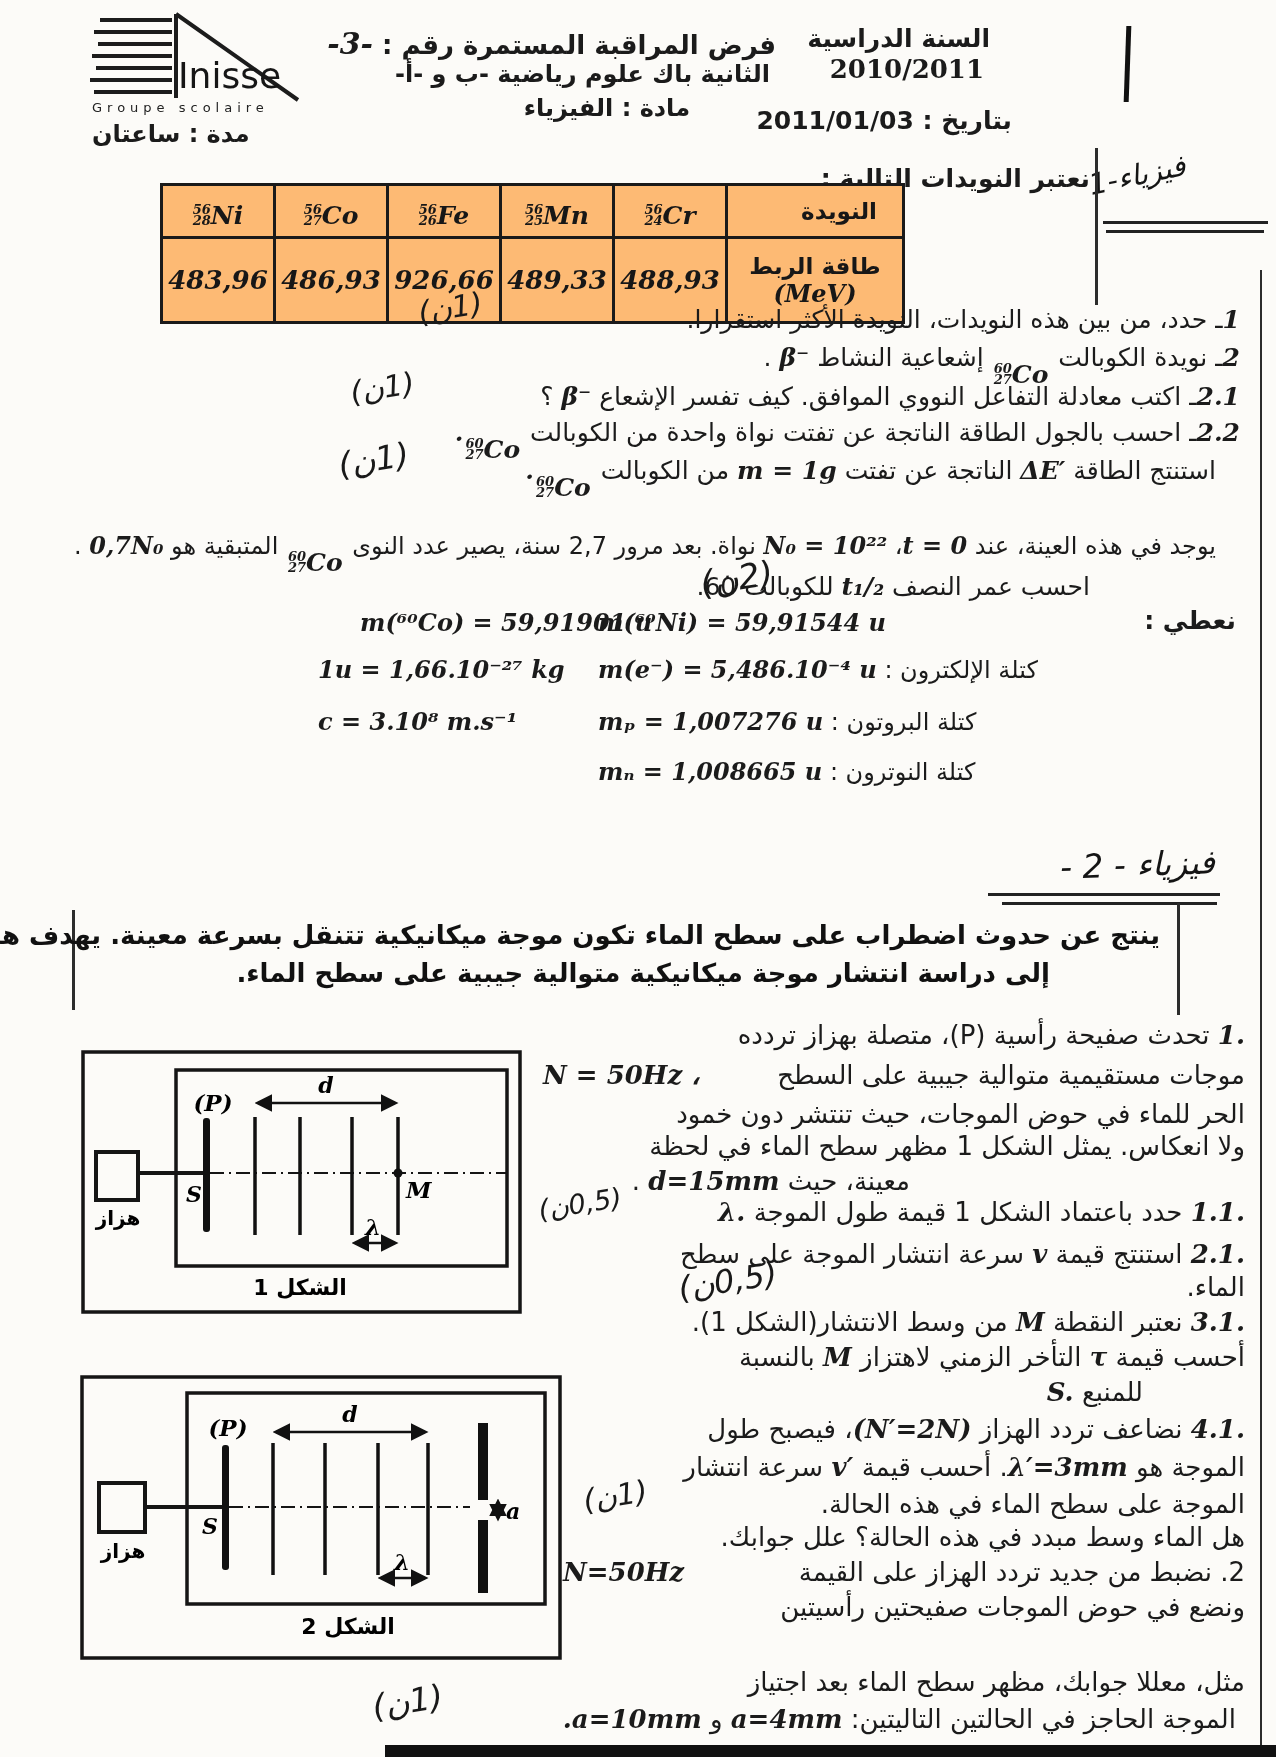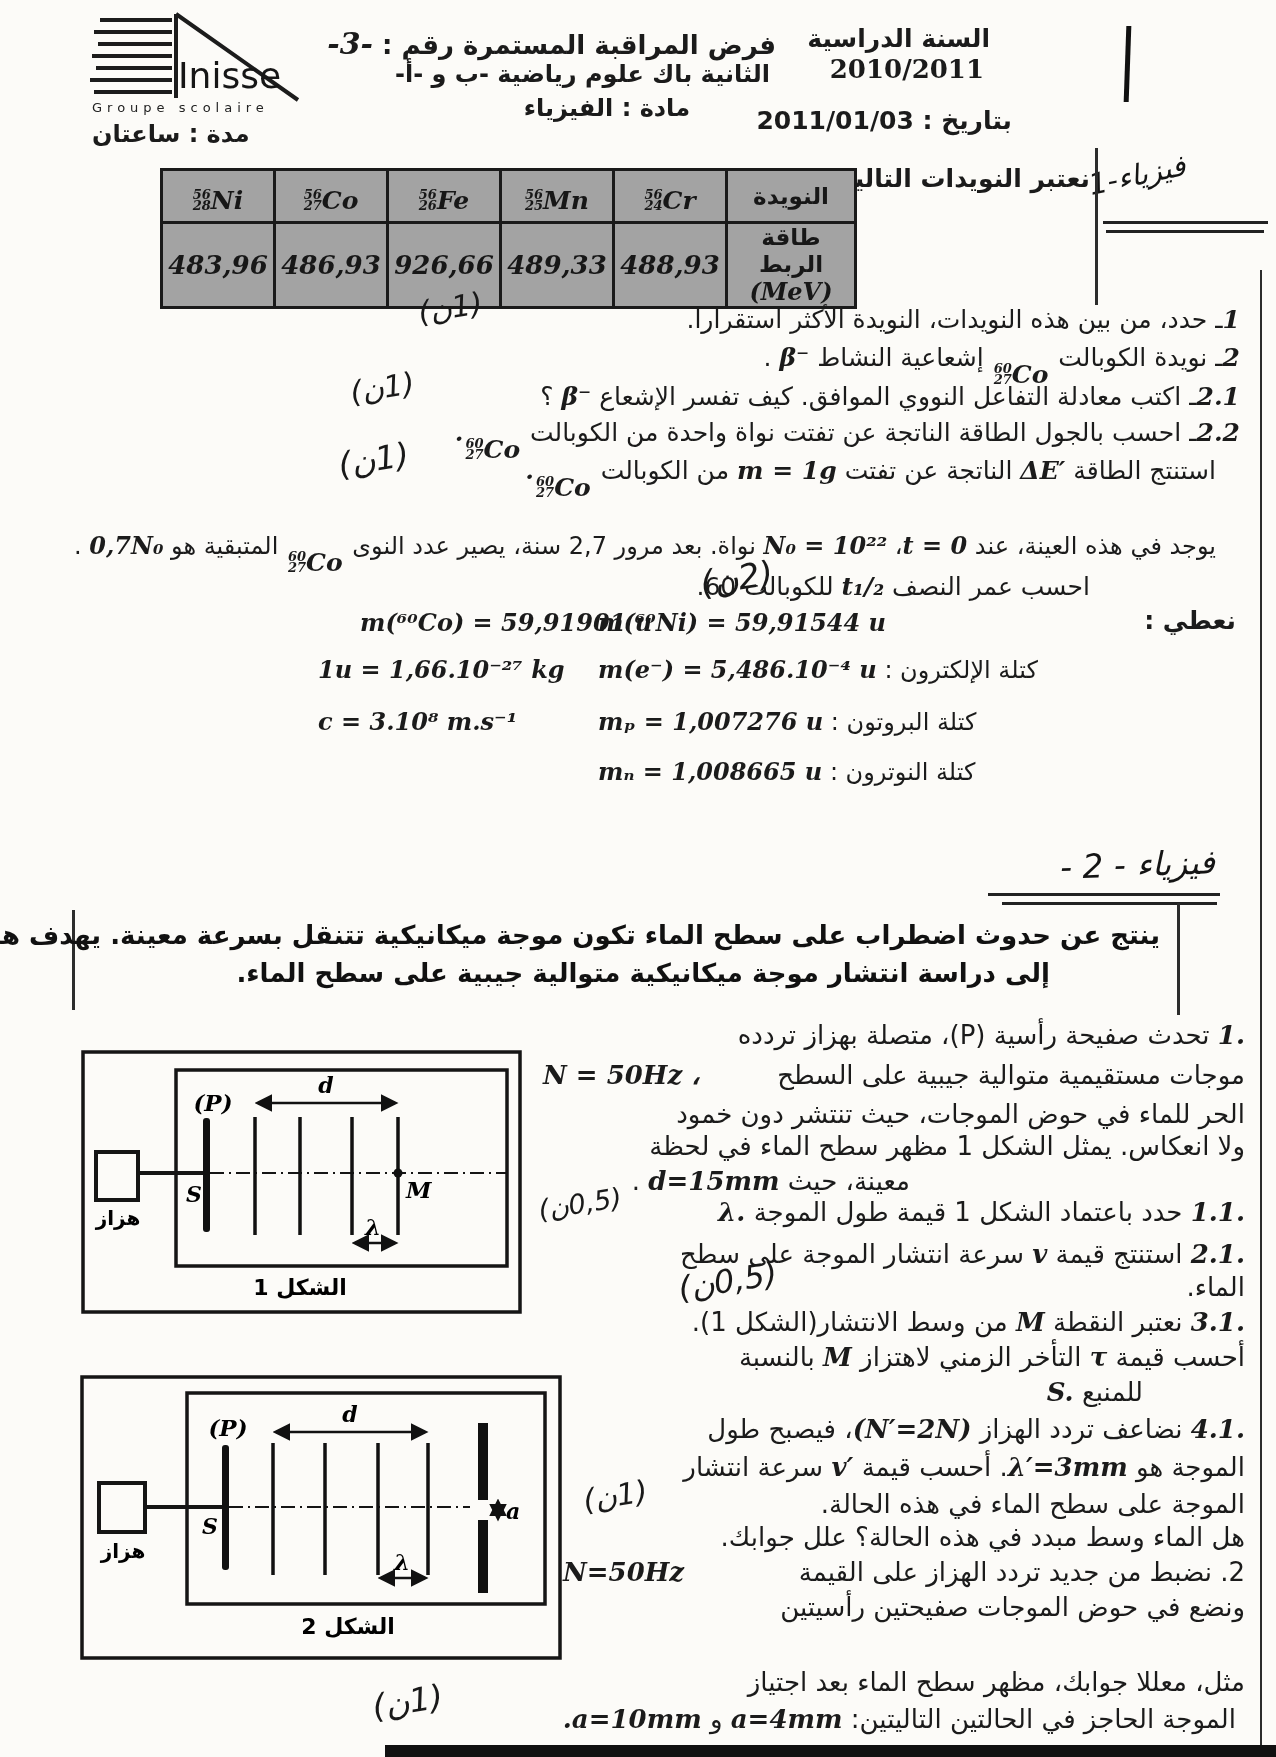--- a/index.html
+++ b/index.html
@@ -17,21 +17,21 @@
   .iso .st{display:inline-flex;flex-direction:column;align-items:flex-end;font-size:13px;line-height:11px;
            font-family:"DejaVu Serif",serif;font-weight:bold;font-style:italic;}
   .iso .sym{font-size:25px;font-family:"DejaVu Serif",serif;font-weight:bold;font-style:italic;}
   
   .fx{display:flex;justify-content:space-between;direction:ltr;align-items:baseline;}
   .fx .ar{direction:rtl;unicode-bidi:isolate;}
   
   .hw{position:absolute;direction:rtl;font-style:italic;color:#191919;transform:rotate(-9deg);
       font-size:30px;letter-spacing:1px;}
   
-  table.nuc{position:absolute;left:160px;top:168px;border-collapse:collapse;direction:ltr;background:#a3a3a3;}
+  table.nuc{position:absolute;left:160px;top:183px;border-collapse:collapse;direction:ltr;background:#fdba74;}
   table.nuc td{border:3px solid #1a1a1a;text-align:center;vertical-align:middle;padding:0;}
   .nuc .hcell{height:50px;width:110px;}
   .nuc .vcell{height:82px;}
   .nuc .en{font-family:"DejaVu Serif",serif;font-style:italic;font-weight:bold;font-size:26px;}
   .nuc .ar{font-weight:bold;font-size:23px;direction:rtl;line-height:27px;}
   .vline{position:absolute;background:#2c2c2c;width:3px;}
   .hline{position:absolute;background:#222;height:3px;}
   .intro{position:absolute;direction:rtl;font-weight:bold;font-size:26px;white-space:nowrap;color:#111;}
   .handhead{position:absolute;direction:rtl;font-style:italic;font-size:33px;color:#141414;white-space:nowrap;}
   svg text{font-family:"DejaVu Sans",sans-serif;}
@@ -113,21 +113,21 @@
               <span class="sym">Mn</span>
             </span></td>
       <td class="hcell">
         <span class="iso">
               <span class="st">
                 <span>56</span>
                 <span>24</span>
               </span>
               <span class="sym">Cr</span>
             </span></td>
-      <td class="hcell ar" style="width:126px;">النويدة</td>
+      <td class="hcell ar" style="width:126px;padding-left:48px;">النويدة</td>
     </tr>
     <tr>
       <td class="vcell en">483,96</td>
       <td class="vcell en">486,93</td>
       <td class="vcell en">926,66</td>
       <td class="vcell en">489,33</td>
       <td class="vcell en">488,93</td>
       <td class="vcell ar">
         <span>طاقة الربط</span><br>
         <span class="m" style="font-size:24px;">(MeV)</span></td>

